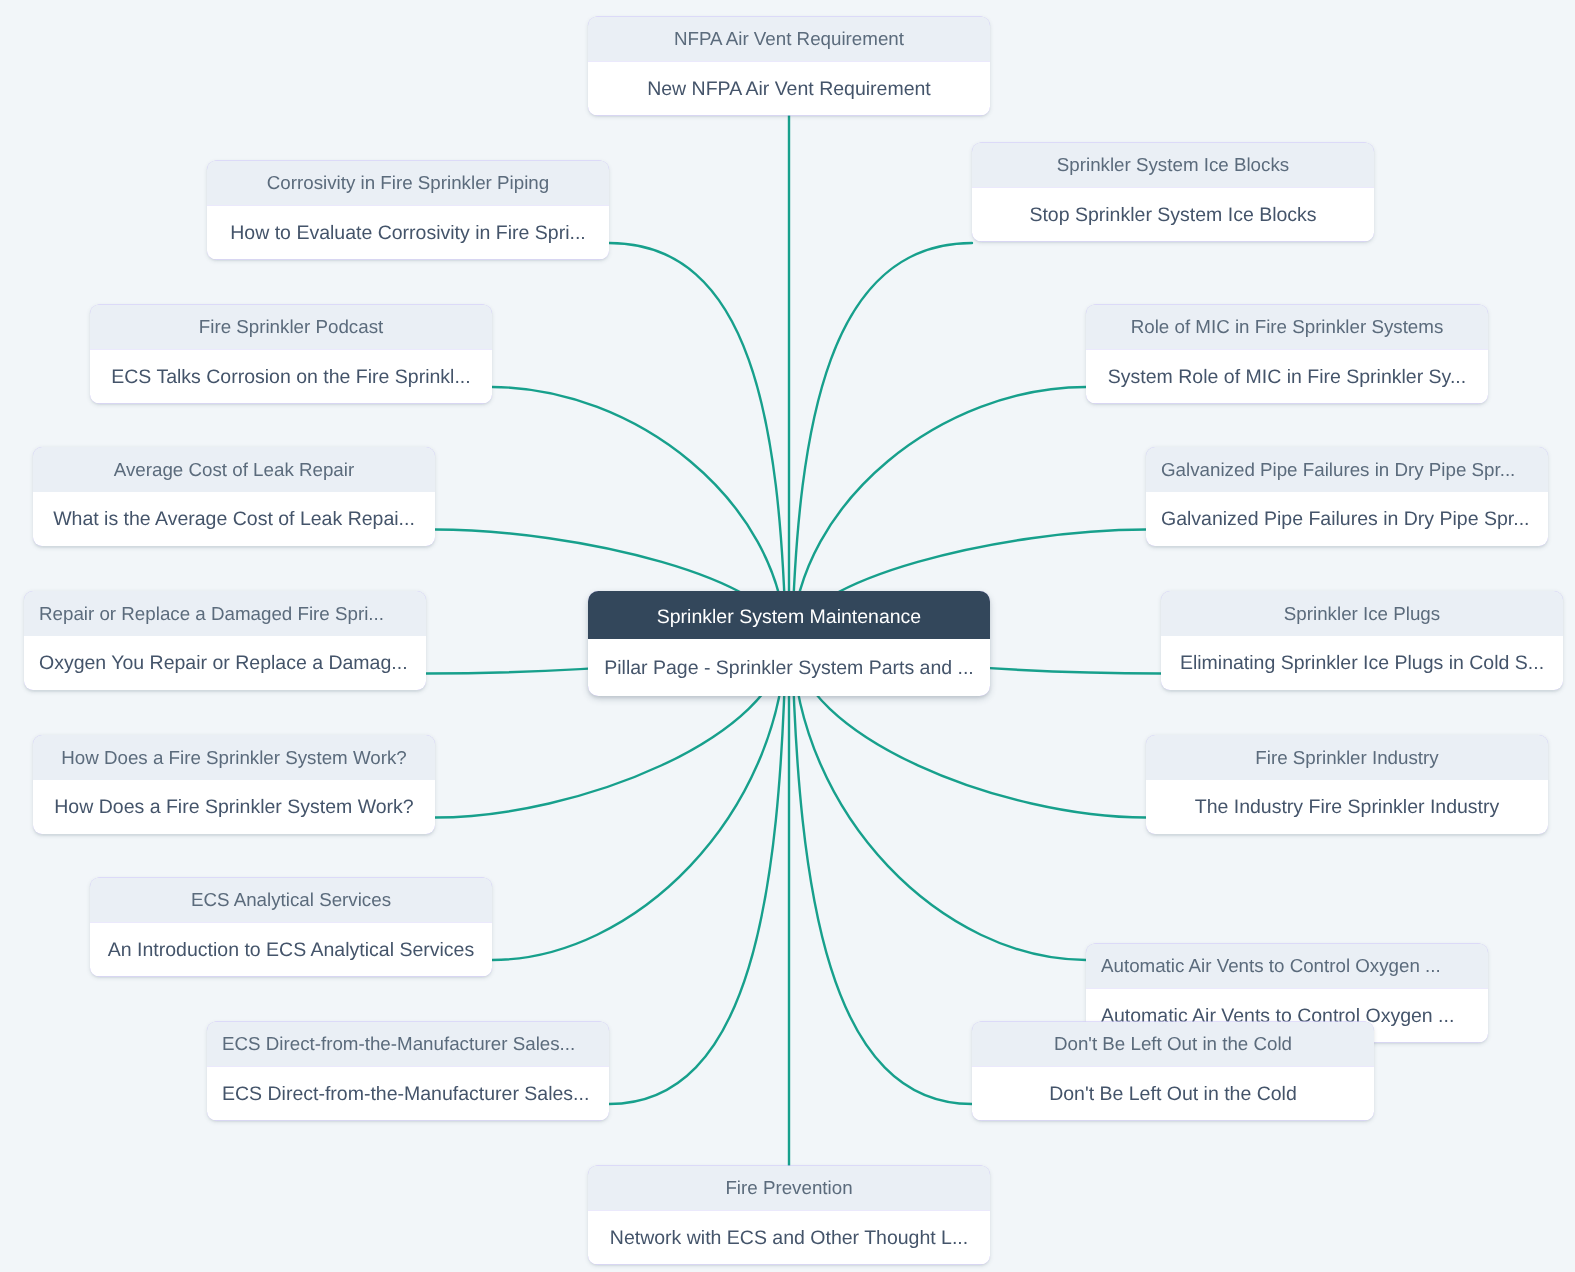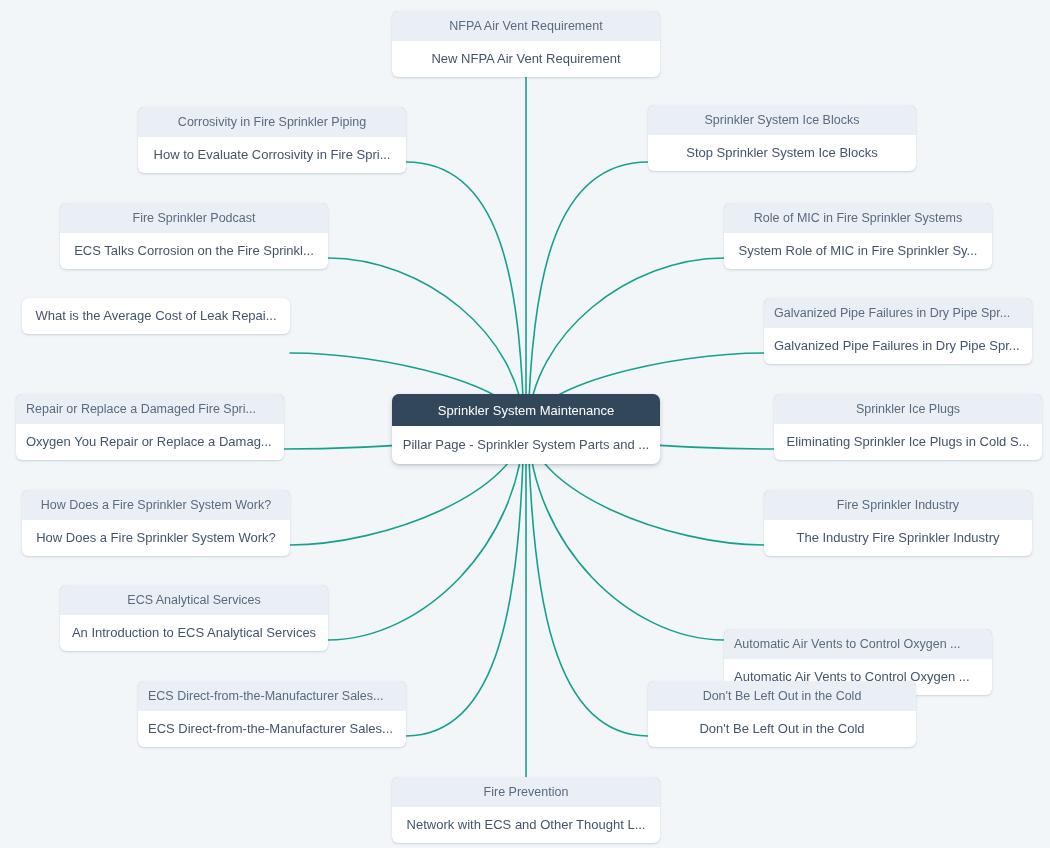--- a/index.html
+++ b/index.html
@@ -111,33 +111,34 @@
         <div class="node-body">Pillar Page - Sprinkler System Parts and ...</div>
       </div>
       <div class="node" style="left: 392px; top: 11px;">
         <div class="node-head">NFPA Air Vent Requirement</div>
         <div class="node-body">New NFPA Air Vent Requirement</div>
       </div>
       <div class="node" style="left: 138px; top: 107px;">
         <div class="node-head">Corrosivity in Fire Sprinkler Piping</div>
         <div class="node-body">How to Evaluate Corrosivity in Fire Spri...</div>
       </div>
-      <div class="node" style="left: 648px; top: 105px;">
+      <div class="node" style="left: 648px; top: 95px;">
         <div class="node-head">Sprinkler System Ice Blocks</div>
         <div class="node-body">Stop Sprinkler System Ice Blocks</div>
       </div>
       <div class="node" style="left: 60px; top: 203px;">
         <div class="node-head">Fire Sprinkler Podcast</div>
         <div class="node-body">ECS Talks Corrosion on the Fire Sprinkl...</div>
       </div>
       <div class="node" style="left: 724px; top: 203px;">
         <div class="node-head">Role of MIC in Fire Sprinkler Systems</div>
         <div class="node-body">System Role of MIC in Fire Sprinkler Sy...</div>
       </div>
       <div class="node" style="left: 22px; top: 298px;">
+        <div class="node-head">Average Cost of Leak Repair</div>
         <div class="node-body">What is the Average Cost of Leak Repai...</div>
       </div>
       <div class="node truncated" style="left: 764px; top: 298px;">
         <div class="node-head">Galvanized Pipe Failures in Dry Pipe Spr...</div>
         <div class="node-body">Galvanized Pipe Failures in Dry Pipe Spr...</div>
       </div>
       <div class="node truncated" style="left: 16px; top: 394px;">
         <div class="node-head">Repair or Replace a Damaged Fire Spri...</div>
         <div class="node-body">Oxygen You Repair or Replace a Damag...</div>
       </div>

